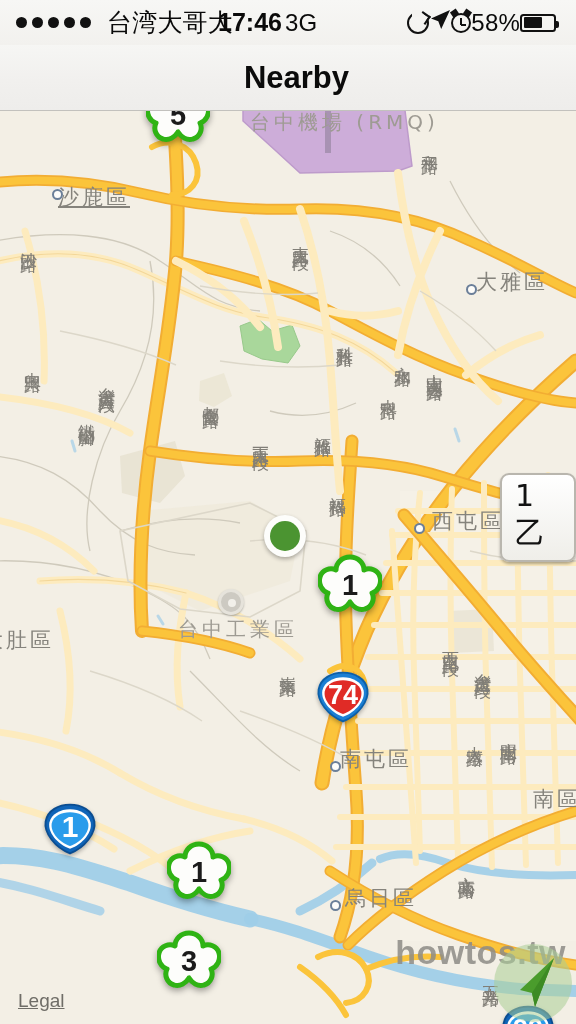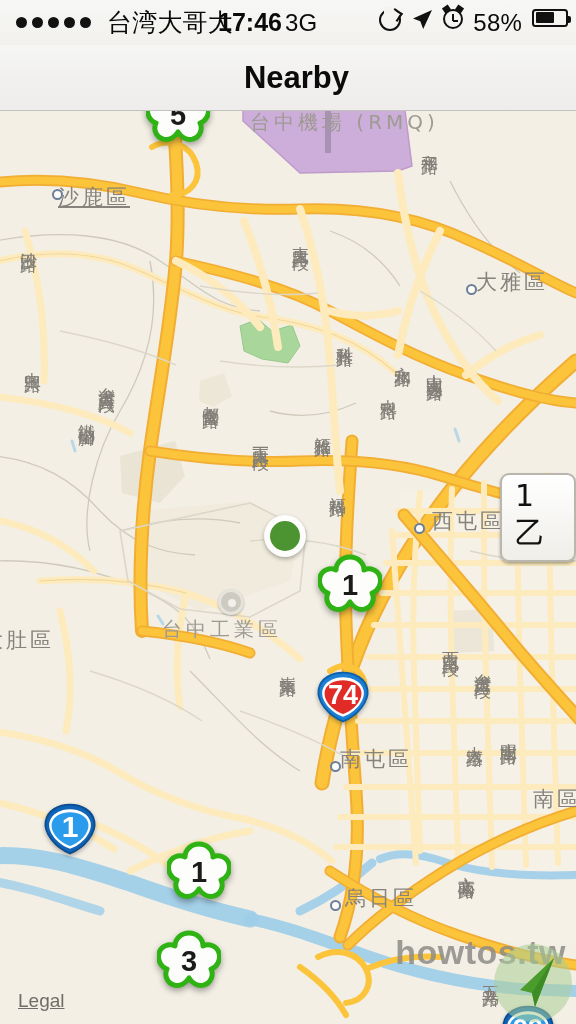--- a/index.html
+++ b/index.html
@@ -17,21 +17,21 @@
     display:flex; align-items:center; z-index:40;
     font-size:24px; color:#0a0a0a; letter-spacing:0.2px;
   }
   #sb-left{ display:flex; align-items:center; padding-left:16px; gap:16px; }
   .dots{ display:flex; gap:5px; align-items:center; }
   .dot{ width:11px; height:11px; border-radius:50%; background:#111; }
   #sb-carrier{ font-size:25px; }
   #sb-net{ font-size:24px;margin-left:36px; }
   #sb-center{ position:absolute; left:0; width:100%; text-align:center; font-size:25px; font-weight:bold; letter-spacing:0px;}
   #sb-time{ display:inline-block; transform:translateX(-38px); }
-  #sb-right{ margin-left:auto; display:flex; align-items:flex-start; padding-right:8px; gap:10px; }
+  #sb-right{ margin-left:auto; display:flex; align-items:center; padding-right:20px; }
   .ic{ display:inline-block; }
   
   .ic-rot{ position:relative; width:22px; height:22px; border:2.3px solid #111; border-radius:50%; }
   .ic-rot::after{ content:""; position:absolute; top:-1px; right:-2px; width:8px; height:8px;
      border-top:2.3px solid #111; border-right:2.3px solid #111; transform:rotate(35deg);
      background:linear-gradient(#f5f4f1,#f5f4f1); }
   .ic-rot::before{ content:""; position:absolute; top:-4px; left:3px; width:12px; height:7px; background:#f4f3f0; }
   
   .ic-alarm{ position:relative; width:20px; height:20px; border:2.4px solid #111; border-radius:50%; }
   .ic-alarm::before{ content:""; position:absolute; left:7px; top:3px; width:2px; height:7px; background:#111; }
@@ -332,21 +332,21 @@
         <div class="district-dot" style="left: 414px; top: 412px;"></div>
         <div class="lbl lbl-district" style="left: -18px; top: 515px;">大肚區</div>
         <div class="lbl lbl-district" style="left: 340px; top: 634px;">南屯區</div>
         <div class="district-dot" style="left: 330px; top: 650px;"></div>
         <div class="lbl lbl-district" style="left: 533px; top: 674px;">南區</div>
         <div class="lbl lbl-district" style="left: 345px; top: 773px;">烏日區</div>
         <div class="district-dot" style="left: 330px; top: 789px;"></div>
       </div>
     <div id="labels-places">
         <div class="lbl lbl-place" style="left: 250px; top: -2px;">台中機場 (RMQ)</div>
-        <div class="lbl lbl-place" style="left: 162px; top: 505px;">台中工業區</div>
+        <div class="lbl lbl-place" style="left: 178px; top: 505px;">台中工業區</div>
       </div>
     <div id="labels-roads">
         <div class="lbl lbl-road vert" style="left: 290px; top: 122px;">東大路二段</div>
         <div class="lbl lbl-road vert" style="left: 419px; top: 30px;">和平路</div>
         <div class="lbl lbl-road vert" style="left: 334px; top: 222px;">科雅路</div>
         <div class="lbl lbl-road vert" style="left: 392px; top: 242px;">永和路</div>
         <div class="lbl lbl-road vert" style="left: 378px; top: 275px;">中科路</div>
         <div class="lbl lbl-road vert" style="left: 200px; top: 282px;">都會園路</div>
         <div class="lbl lbl-road vert" style="left: 250px; top: 322px;">東大路一段</div>
         <div class="lbl lbl-road vert" style="left: 312px; top: 312px;">福雅路</div>

